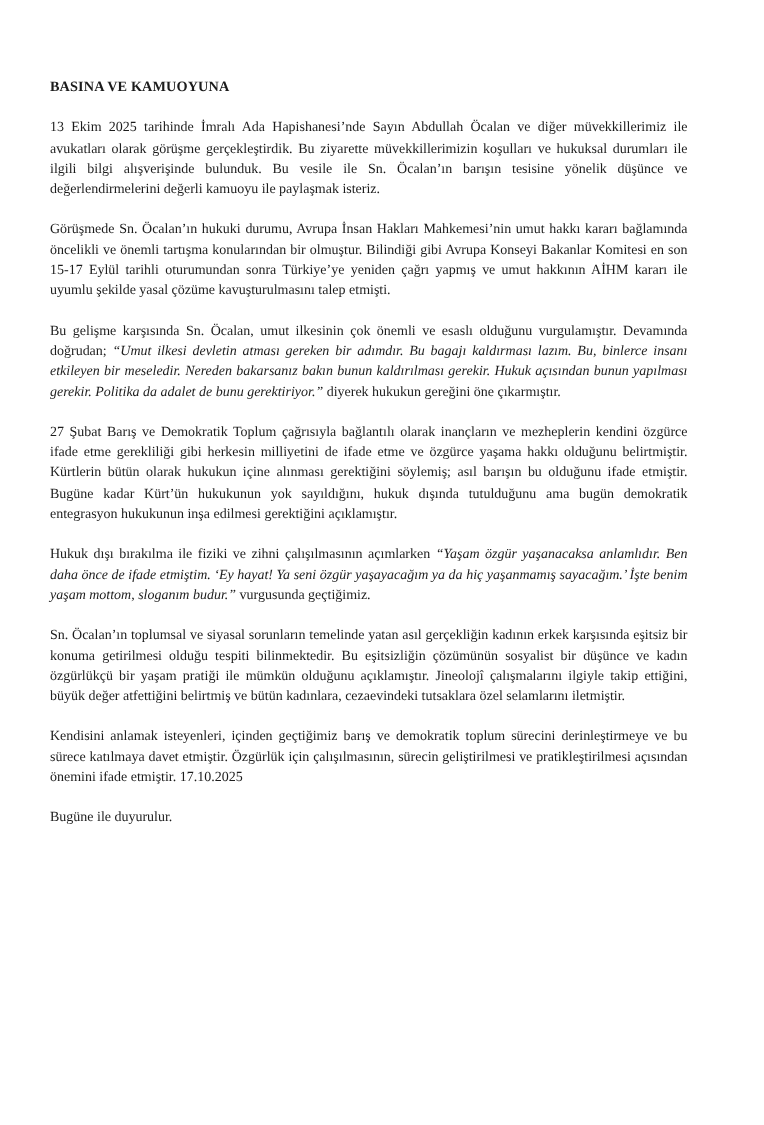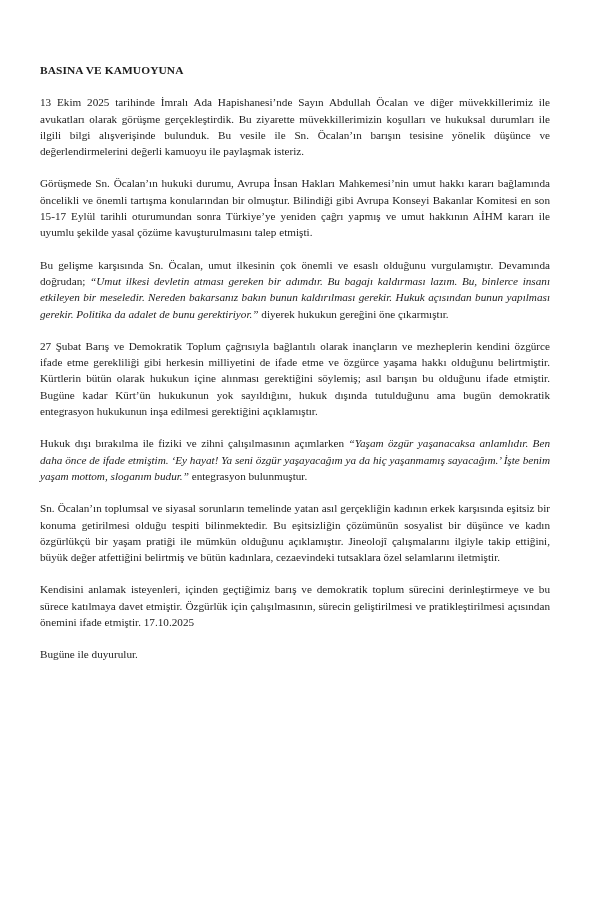--- a/index.html
+++ b/index.html
@@ -52,21 +52,21 @@
   <h1 class="doc-title">BASINA VE KAMUOYUNA</h1>
 
   <p class="para"><span>13 Ekim 2025 tarihinde İmralı Ada Hapishanesi’nde Sayın Abdullah Öcalan ve diğer müvekkillerimiz ile avukatları olarak görüşme gerçekleştirdik. Bu ziyarette müvekkillerimizin koşulları ve hukuksal durumları ile ilgili bilgi alışverişinde bulunduk. Bu vesile ile Sn. Öcalan’ın barışın tesisine yönelik düşünce ve değerlendirmelerini değerli kamuoyu ile paylaşmak isteriz.</span></p>
 
   <p class="para"><span>Görüşmede Sn. Öcalan’ın hukuki durumu, Avrupa İnsan Hakları Mahkemesi’nin umut hakkı kararı bağlamında öncelikli ve önemli tartışma konularından bir olmuştur. Bilindiği gibi Avrupa Konseyi Bakanlar Komitesi en son 15-17 Eylül tarihli oturumundan sonra Türkiye’ye yeniden çağrı yapmış ve umut hakkının AİHM kararı ile uyumlu şekilde yasal çözüme kavuşturulmasını talep etmişti.</span></p>
 
   <p class="para"><span>Bu gelişme karşısında Sn. Öcalan, umut ilkesinin çok önemli ve esaslı olduğunu vurgulamıştır. Devamında doğrudan; </span><span class="italic">“Umut ilkesi devletin atması gereken bir adımdır. Bu bagajı kaldırması lazım. Bu, binlerce insanı etkileyen bir meseledir. Nereden bakarsanız bakın bunun kaldırılması gerekir. Hukuk açısından bunun yapılması gerekir. Politika da adalet de bunu gerektiriyor.”</span><span> diyerek hukukun gereğini öne çıkarmıştır.</span></p>
 
   <p class="para"><span>27 Şubat Barış ve Demokratik Toplum çağrısıyla bağlantılı olarak inançların ve mezheplerin kendini özgürce ifade etme gerekliliği gibi herkesin milliyetini de ifade etme ve özgürce yaşama hakkı olduğunu belirtmiştir. Kürtlerin bütün olarak hukukun içine alınması gerektiğini söylemiş; asıl barışın bu olduğunu ifade etmiştir. Bugüne kadar Kürt’ün hukukunun yok sayıldığını, hukuk dışında tutulduğunu ama bugün demokratik entegrasyon hukukunun inşa edilmesi gerektiğini açıklamıştır.</span></p>
 
-  <p class="para"><span>Hukuk dışı bırakılma ile fiziki ve zihni çalışılmasının açımlarken </span><span class="italic">“Yaşam özgür yaşanacaksa anlamlıdır. Ben daha önce de ifade etmiştim. ‘Ey hayat! Ya seni özgür yaşayacağım ya da hiç yaşanmamış sayacağım.’ İşte benim yaşam mottom, sloganım budur.”</span><span> entegrasyon bulunmuştur.</span></p>
+  <p class="para"><span>Hukuk dışı bırakılma ile fiziki ve zihni çalışılmasının açımlarken </span><span class="italic">“Yaşam özgür yaşanacaksa anlamlıdır. Ben daha önce de ifade etmiştim. ‘Ey hayat! Ya seni özgür yaşayacağım ya da hiç yaşanmamış sayacağım.’ İşte benim yaşam mottom, sloganım budur.”</span><span> vurgusunda geçtiğimiz.</span></p>
 
   <p class="para"><span>Sn. Öcalan’ın toplumsal ve siyasal sorunların temelinde yatan asıl gerçekliğin kadının erkek karşısında eşitsiz bir konuma getirilmesi olduğu tespiti bilinmektedir. Bu eşitsizliğin çözümünün sosyalist bir düşünce ve kadın özgürlükçü bir yaşam pratiği ile mümkün olduğunu açıklamıştır. Jineolojî çalışmalarını ilgiyle takip ettiğini, büyük değer atfettiğini belirtmiş ve bütün kadınlara, cezaevindeki tutsaklara özel selamlarını iletmiştir.</span></p>
 
   <p class="para"><span>Kendisini anlamak isteyenleri, içinden geçtiğimiz barış ve demokratik toplum sürecini derinleştirmeye ve bu sürece katılmaya davet etmiştir. Özgürlük için çalışılmasının, sürecin geliştirilmesi ve pratikleştirilmesi açısından önemini ifade etmiştir. 17.10.2025</span></p>
 
   <p class="para-left">Bugüne ile duyurulur.</p>
 
   <p class="signature">ASRIN HUKUK BÜROSU</p>
 
 </main>

